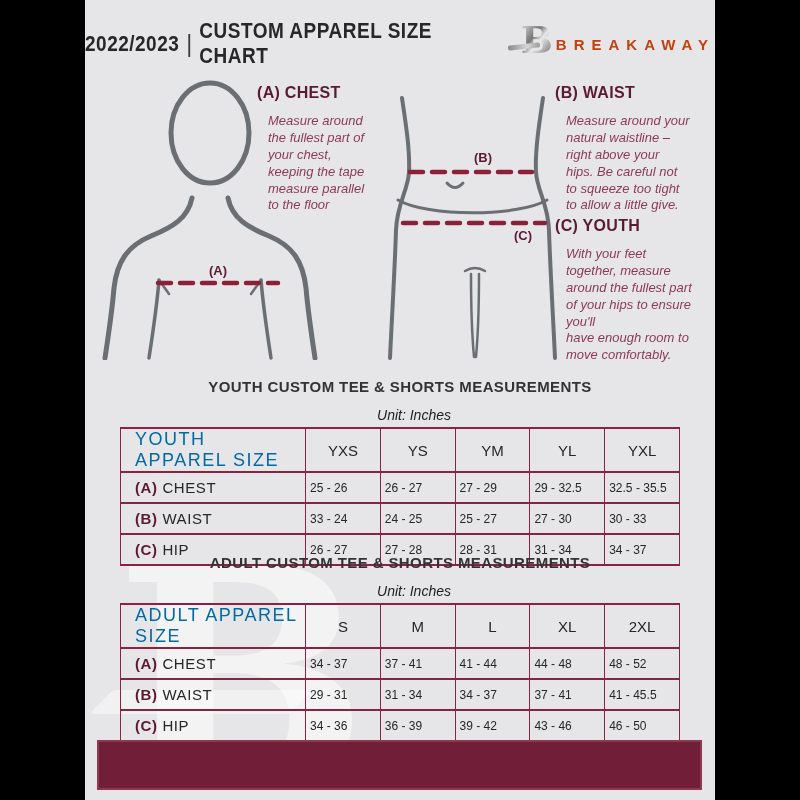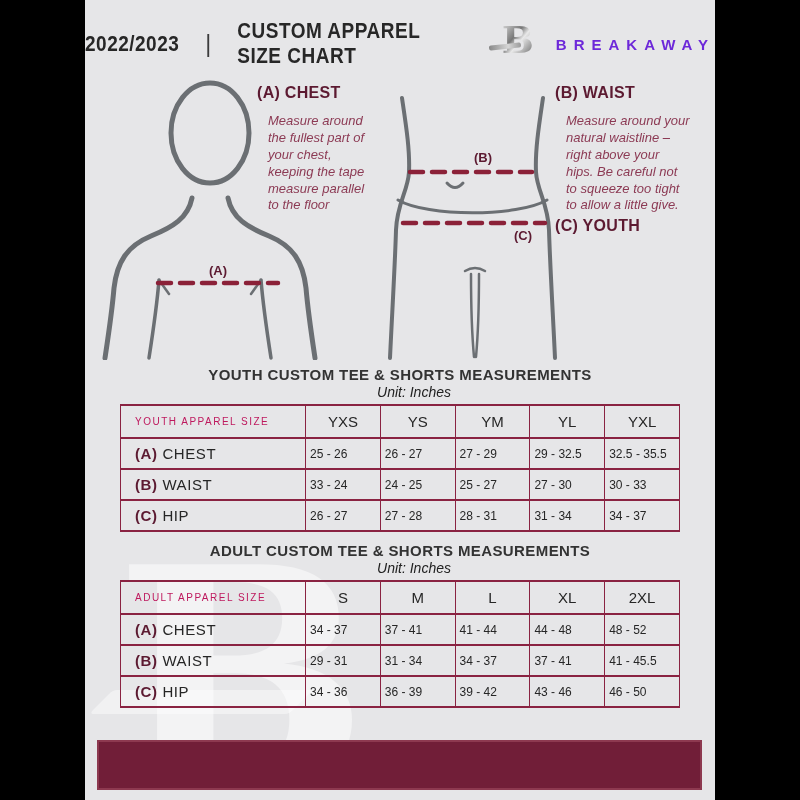--- a/index.html
+++ b/index.html
@@ -21,21 +21,21 @@
     color:rgba(255,255,255,0.5);
   }
   .watermark-swoosh{
     position:absolute;left:16px;top:690px;width:200px;height:24px;z-index:0;
     background:rgba(255,255,255,0.45);transform:skewX(-45deg);border-radius:4px;
   }
 
   
   .topbar{
     position:absolute;left:0;right:0;top:22px;height:44px;z-index:2;
-    display:flex;align-items:center;justify-content:center;gap:24px;
+    display:flex;align-items:center;justify-content:center;gap:5px;
   }
   .topbar .year,.topbar .doc-title{
     font-weight:bold;font-size:19px;letter-spacing:.5px;color:#272727;transform:scaleY(1.12);
   }
   .topbar .divider{font-size:23px;font-weight:300;color:#3c3c3c;margin:0 2px;}
   .logo{position:relative;width:34px;height:42px;margin-left:14px;flex:none;}
   .logo-b{
     position:absolute;left:4px;top:-4px;
     font-family:"DejaVu Serif",serif;font-weight:bold;font-size:38px;line-height:1.1;
     color:#8a8d91;
@@ -43,55 +43,55 @@
   @supports ((-webkit-background-clip:text) or (background-clip:text)){
     .logo-b{
       background:linear-gradient(130deg,#cfcfcf 10%,#777 40%,#e9e9e9 55%,#6e6e6e 90%);
       -webkit-background-clip:text;background-clip:text;color:transparent;
     }
   }
   .logo-swoosh{
     position:absolute;left:-9px;top:21px;width:32px;height:5px;border-radius:2px;
     background:linear-gradient(90deg,#888,#d6d6d6 60%,#9a9a9a);transform:rotate(-6deg);
   }
-  .brand{font-weight:bold;font-size:15px;letter-spacing:7px;color:#6d28d9;}
+  .brand{font-weight:bold;font-size:15px;letter-spacing:7px;color:#c2410c;}
 
   
   .instr{position:absolute;z-index:2;}
   .instr h3{margin:0 0 8px 0;font-size:16px;font-weight:bold;color:var(--maroon_heading,#5c1a31);letter-spacing:.3px;}
   .instr p{margin:11px;font-size:13px;line-height:1.3;font-style:italic;color:var(--maroon_text,#8c3a54);white-space:pre-line;}
   #instr-a{left:172px;top:84px;width:128px;}
   #instr-b{left:470px;top:84px;width:146px;}
   #instr-c{left:470px;top:217px;width:148px;}
 
   .fig{position:absolute;z-index:1;}
   #fig-torso{left:10px;top:80px;}
   #fig-lower{left:300px;top:95px;}
   .fig path,.fig ellipse{fill:none;stroke:var(--gray_line,#6b6f73);stroke-linecap:round;}
   .fig .measure{stroke:var(--dash_red,#8b2138);stroke-width:4.5;stroke-dasharray:13 9;}
   .fig text{font-family:"Liberation Sans",sans-serif;font-weight:bold;font-size:13px;fill:var(--maroon_heading,#5c1a31);}
 
   
   .tbl-section{position:absolute;left:0;right:0;text-align:center;z-index:2;}
   #youth-section{top:366px;} #adult-section{top:542px;}
-  .tbl-title{font-size:15px;font-weight:bold;color:#333;letter-spacing:.4px;margin:0;}
+  .tbl-title{font-size:15px;font-weight:bold;color:#333;letter-spacing:.4px;margin:12px;}
   .tbl-unit{font-size:14px;font-style:italic;color:#222;margin:1px 0 4px 0;padding-left:28px;}
   table.size-table{
     width:560px;margin:0 auto;border-collapse:collapse;background:transparent;
     table-layout:fixed;
   }
   table.size-table th,table.size-table td{
     border:1px solid var(--maroon_border,#8a2342);
     border-top-width:2px;border-bottom-width:2px;
     padding:0 4px;color:#262626;background:transparent;
   }
   table.size-table col.c0{width:185px;}
   table.size-table th{height:31px;font-size:15px;font-weight:normal;}
   table.size-table th.label-col{
-    font-weight:400;font-size:10px;letter-spacing:1.5px;text-align:left;padding-left:14px;color:#be185d;
+    font-weight:400;font-size:18px;letter-spacing:1.5px;text-align:left;padding-left:14px;color:#0369a1;
   }
   table.size-table td{height:29px;font-size:12px;text-align:left;}
   table.size-table td.row-label{text-align:left;padding-left:14px;font-size:15px;letter-spacing:.6px;}
   table.size-table td.row-label .prefix{font-weight:bold;color:var(--maroon_heading,#7a1f3a);}
 
   
   .footer-bar{
     position:absolute;left:12px;top:740px;width:601px;height:46px;z-index:2;
     background:var(--maroon_footer,#711e38);border:2px solid #8d3950;
   }
@@ -147,20 +147,22 @@
   <div class="instr" id="instr-a">
     <h3>(A) CHEST</h3>
     <p>Measure around the fullest part of your chest, keeping the tape measure parallel to the floor</p>
   </div>
   <div class="instr" id="instr-b">
     <h3>(B) WAIST</h3>
     <p>Measure around your natural waistline – right above your hips. Be careful not to squeeze too tight to allow a little give.</p>
   </div>
   <div class="instr" id="instr-c">
     <h3>(C) YOUTH</h3>
+    <p>With your feet together, measure around the fullest part of your hips to ensure you'll
+have enough room to move comfortably.</p>
   </div>
 
   <div class="tbl-section" id="youth-section">
     <p class="tbl-title">YOUTH CUSTOM TEE &amp; SHORTS MEASUREMENTS</p>
     <p class="tbl-unit">Unit: Inches</p>
     <table class="size-table" id="youth-table">
         <colgroup>
           <col class="c0">
           <col>
           <col>

